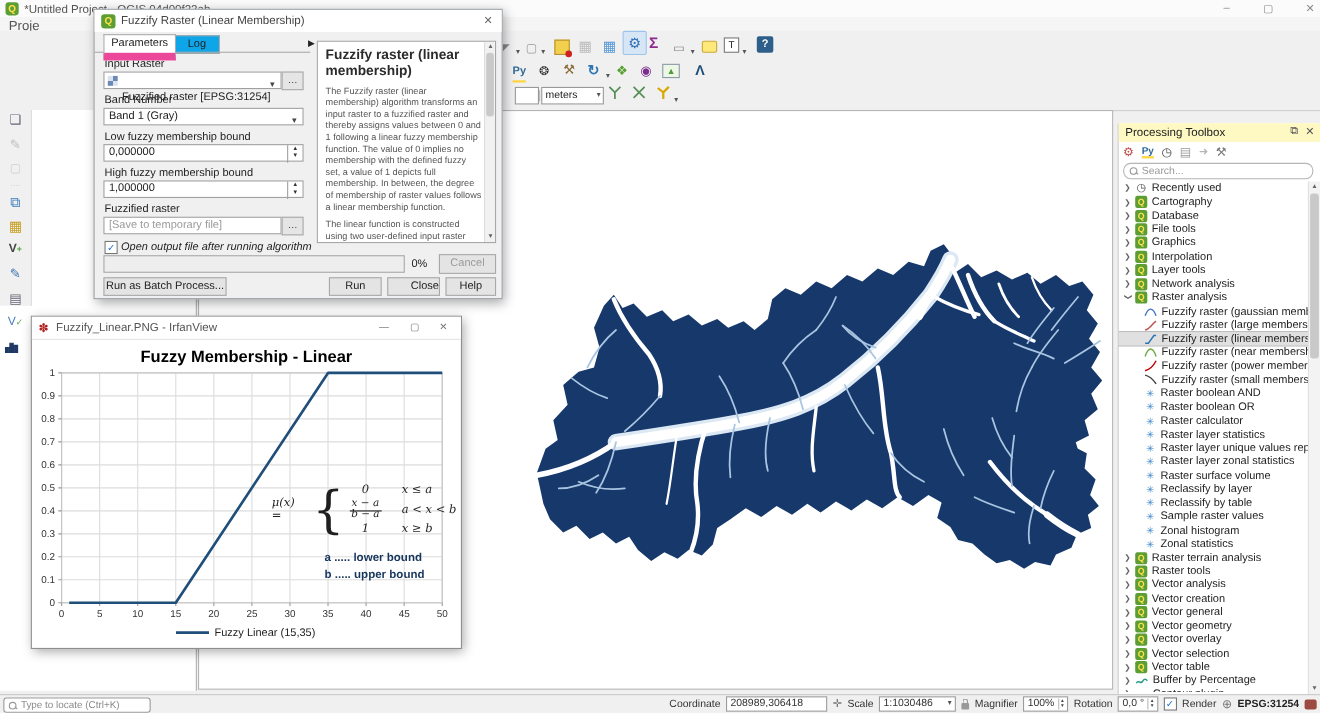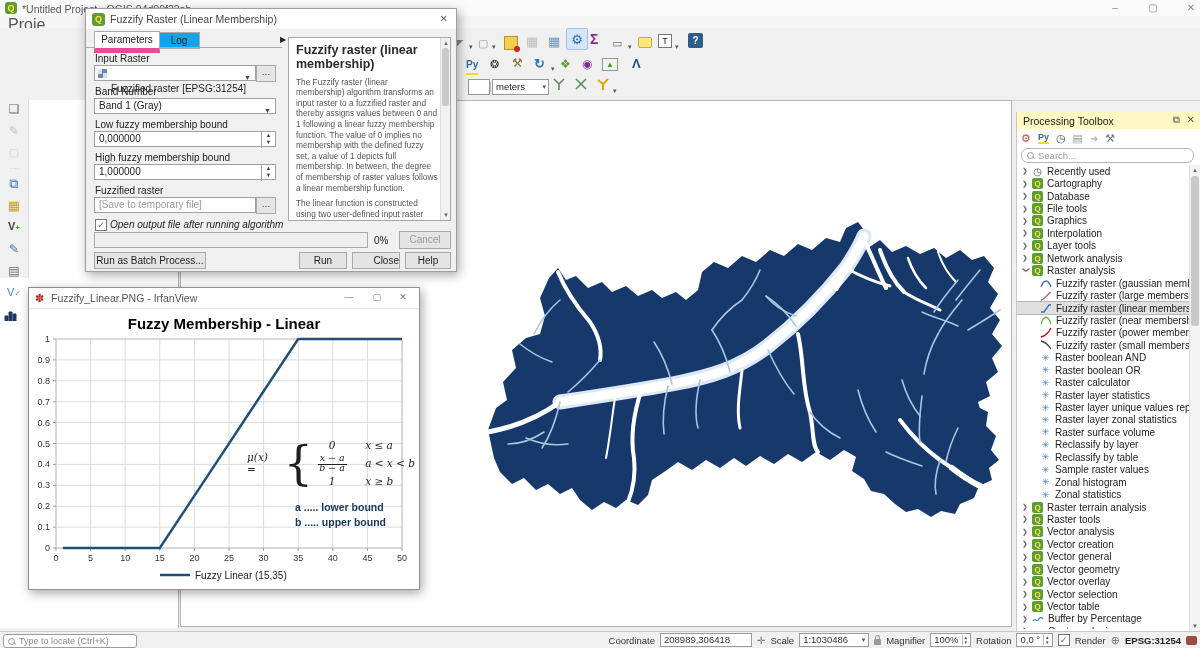--- a/index.html
+++ b/index.html
@@ -5,21 +5,21 @@
   html,body{margin:0;padding:0;width:1200px;height:648px;overflow:hidden;
     background:#f0f0f0;font-family:"Liberation Sans",sans-serif;font-size:11px;color:#222;}
   .abs{position:absolute;}
   
   #titlebar{left:0;top:0;width:1200px;height:16px;background:#fbfbfb;}
   #app-title{left:22px;top:3px;font-size:10.5px;color:#555;white-space:nowrap;}
   #qgis-logo{left:5px;top:2px;width:12px;height:12px;background:#5c9e33;border-radius:3px;
     color:#ffe24a;font-weight:bold;font-size:9px;text-align:center;line-height:12px;}
   .winctl{top:2px;color:#8a8a8a;font-size:10px;width:26px;text-align:center;}
   #menubar{left:0;top:16px;width:1200px;height:12px;background:#f5f5f5;}
-  #menu-partial{left:8px;top:0px;font-size:16px;color:#555;}
+  #menu-partial{left:8px;top:0px;font-size:12px;color:#555;}
   #toolbars{left:0;top:28px;width:1200px;height:72px;background:#f0f0f0;border-bottom:1px solid #cfcfcf;}
   .tbi{position:absolute;height:18px;display:flex;align-items:center;justify-content:center;}
   .caret{font-size:7px;color:#555;}
   .sq{display:inline-block;width:12px;height:12px;border:1px solid #b5912f;background:#f3cf4e;position:relative;}
   .dotred{position:absolute;right:-3px;bottom:-3px;width:6px;height:6px;border-radius:50%;background:#cc2222;}
   #gear-active{background:#d6e6f7;border:1px solid #9ec3ea;width:20px;height:20px;border-radius:2px;}
   
   #layers-panel{left:0;top:100px;width:178px;height:528px;background:#fff;border-right:1px solid #b0b0b0;}
   #left-toolbar{left:0;top:100px;width:28px;height:178px;background:#f0f0f0;border-right:1px solid #dcdcdc;}
   .lti{position:absolute;left:4px;width:20px;height:18px;text-align:center;}
@@ -49,21 +49,21 @@
   .sbarrow{width:10px;height:10px;font-size:6px;color:#666;text-align:center;line-height:10px;}
   .sbthumb{position:absolute;left:1px;width:8px;background:#c9c9c9;border-radius:3px;}
   
   #dlg{left:85px;top:8px;width:370px;height:262px;background:#f0f0f0;border:1px solid #9aa0a6;
     box-shadow:2px 3px 10px rgba(0,0,0,.35);z-index:50;}
   #dlg *{position:absolute;}
   #dlg-titlebar{left:0;top:0;width:100%;height:20px;background:#fff;}
   #dlg-title{left:24px;top:4px;font-size:10.5px;color:#444;}
   #dlg-close{right:8px;top:4px;color:#666;font-size:10px;}
   .tab{top:22px;height:16px;font-size:10px;text-align:center;line-height:16px;border:1px solid #ababab;}
-  #tab-params{left:8px;width:64px;background:#fff;border-bottom:5px solid #ec4899;z-index:2;}
+  #tab-params{left:8px;width:64px;background:#fff;border-bottom:7px solid #ec4899;z-index:2;}
   #tab-log{left:72px;width:40px;background:#0ea5e9;top:23px;height:15px;}
   #dlg-paramline{left:0px;top:38px;width:196px;height:1px;background:#ababab;}
   .dlabel{font-size:10px;color:#222;}
   .dfield{background:#fff;border:1px solid #a0a0a0;height:14px;font-size:10px;line-height:14px;padding-left:4px;box-sizing:content-box;}
   .dcaret{font-size:7px;color:#444;right:4px;top:5px;}
   .spin{right:0;top:0;width:13px;height:16px;border-left:1px solid #a0a0a0;font-size:5.5px;color:#333;text-align:center;line-height:7px;}
   .dots-btn{background:#e5e5e5;border:1px solid #a8a8a8;width:18px;height:15px;text-align:center;line-height:13px;font-size:9px;color:#333;}
   .chk{width:10px;height:10px;background:#fff;border:1px solid #777;color:#1d6fd6;font-size:9px;line-height:10px;text-align:center;}
   #dlg-help{left:202px;top:28px;width:161px;height:182px;background:#fff;border:1px solid #a7a7a7;overflow:hidden;}
   #dlg-help h1{position:static;font-size:12.5px;margin:6px 8px 4px 7px;color:#2b2b2b;font-weight:bold;line-height:1.1;}

